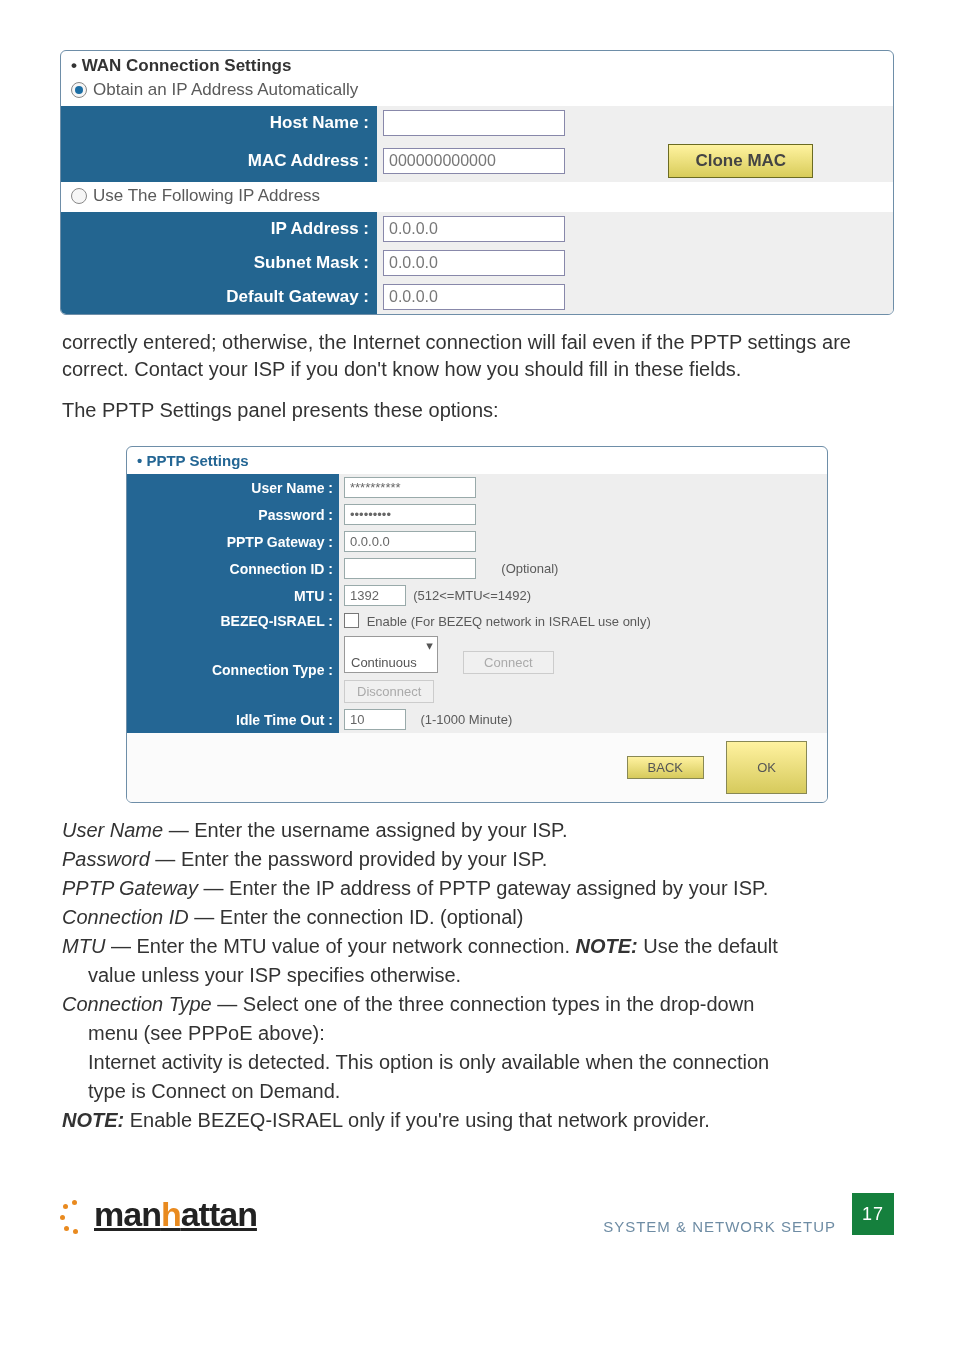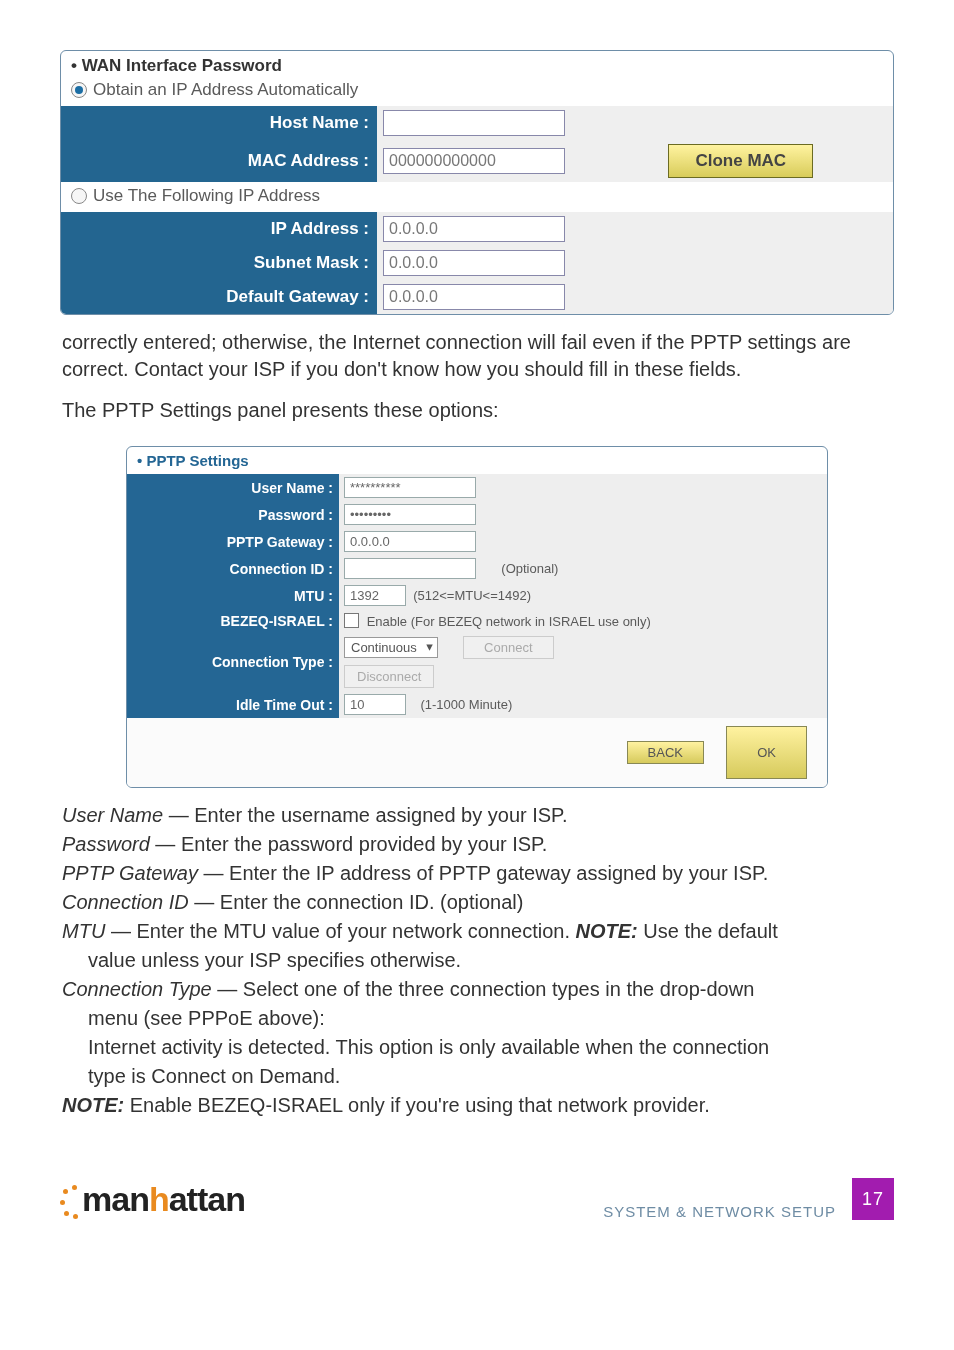--- a/index.html
+++ b/index.html
@@ -99,58 +99,58 @@
     display:inline-block;
     border:1px solid #888855;
     background:linear-gradient(#fff2a0,#d6ca5c);
     color:#555; font-size:13px; padding:3px 20px;
   }
   .small-btn.ghost {
     background:#f0f0f0; color:#aaa; border-color:#ccc;
   }
   .select-like {
     display:inline-block; border:1px solid #999; background:#fff;
-    padding:2px 20px 2px 6px; font-size:13px; color:#555; position:relative;
+    padding:18px 20px 2px 6px; font-size:13px; color:#555; position:relative;
   }
   .select-like::after {
     content:"▾"; position:absolute; right:4px; top:1px; color:#555;
   }
   .chk { width:13px;height:13px;border:1px solid #777;background:#fff;display:inline-block;vertical-align:-2px;margin-right:4px;}
   .btn-row { text-align:right; background:#fbfbfb; padding:8px 20px; }
   .body-text { font-size:20px; line-height:1.35; color:#333; margin:14px 2px; }
   .def-list { font-size:20px; line-height:1.3; color:#333; margin:14px 2px; }
   .def-list p { margin:0 0 3px 0; }
   .def-list .term { font-style:italic; }
   .def-list .sub { padding-left:26px; display:block; }
   .bolditalic { font-style:italic; font-weight:bold; }
   .footer {
     display:flex; align-items:center; justify-content:space-between;
     margin-top:60px;
   }
-  .logo { display:flex; align-items:flex-end; gap:0; }
+  .logo { display:flex; align-items:flex-end; gap:12px;text-decoration:underline; }
   .logo-text {
     font-size:34px; font-weight:bold; color:#222;
     letter-spacing:-1px;
   }
   .dots { position:relative; width:22px; height:34px; display:inline-block; }
   .dots span {
     position:absolute; width:5px; height:5px; background:#e98a1f; border-radius:50%;
   }
   .footer-right { display:flex; align-items:flex-end; gap:16px; font-size:15px; color:#6e8ca4; letter-spacing:1px;}
   .badge {
-    background:#a21caf; color:#fff; width:42px; height:42px;
+    background:#15803d; color:#fff; width:42px; height:42px;
     display:flex; align-items:center; justify-content:center;
     font-size:18px;
   }
 </style>
 </head>
 <body>
 
 <div class="panel wan">
-  <div class="panel-header">WAN Interface Password</div>
+  <div class="panel-header">WAN Connection Settings</div>
   <div class="sub-radio-row">
     <span class="radio-circle checked"></span>
     <span>Obtain an IP Address Automatically</span>
   </div>
   <table class="fields">
     <tbody>
         <tr>
       <td class="label">Host Name :</td>
       <td class="val" colspan="2"><input class="text-input" style=""></td>
     </tr>

